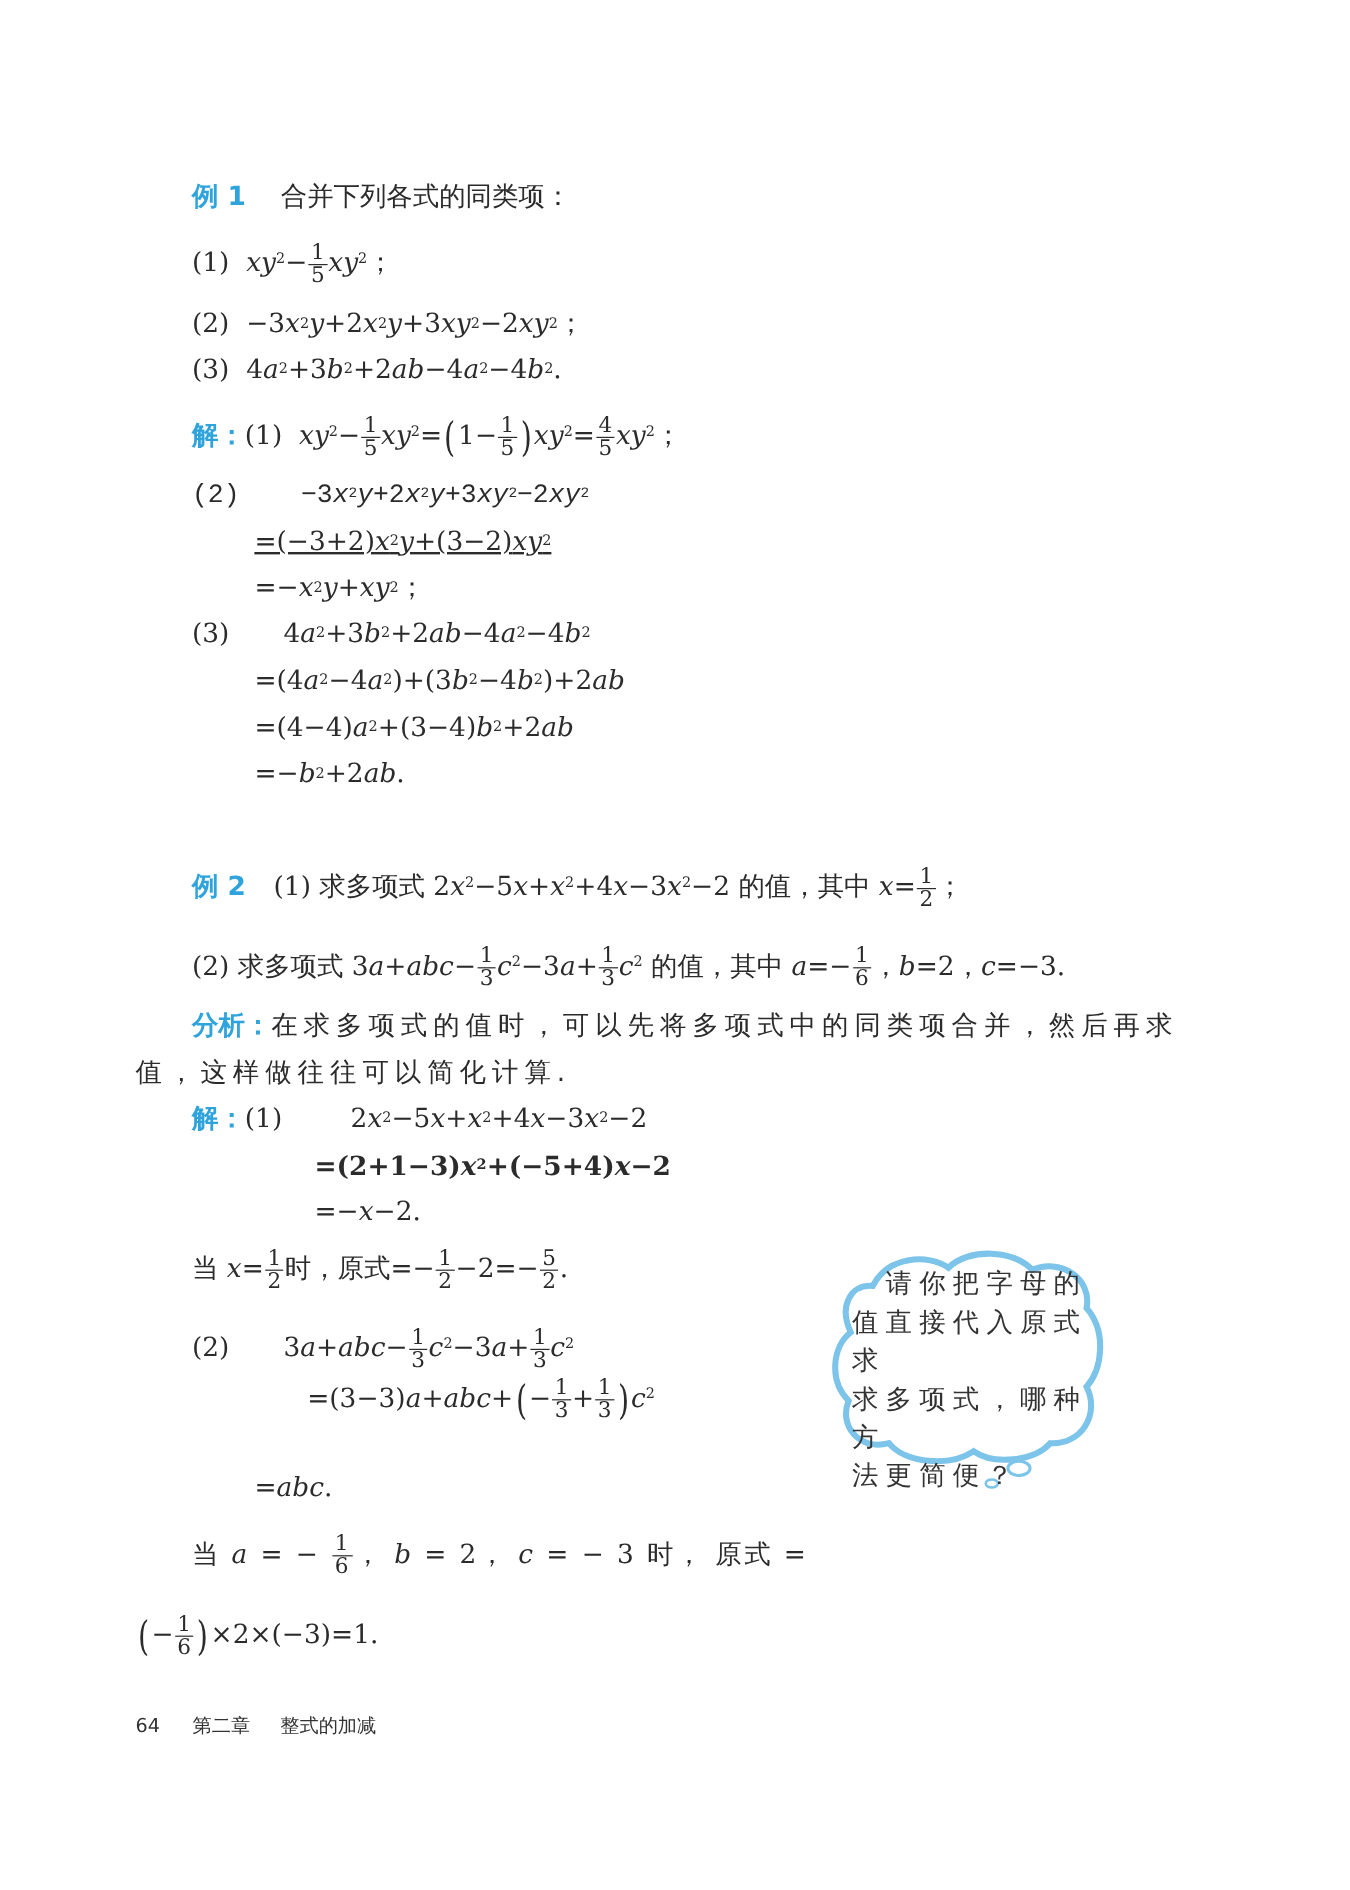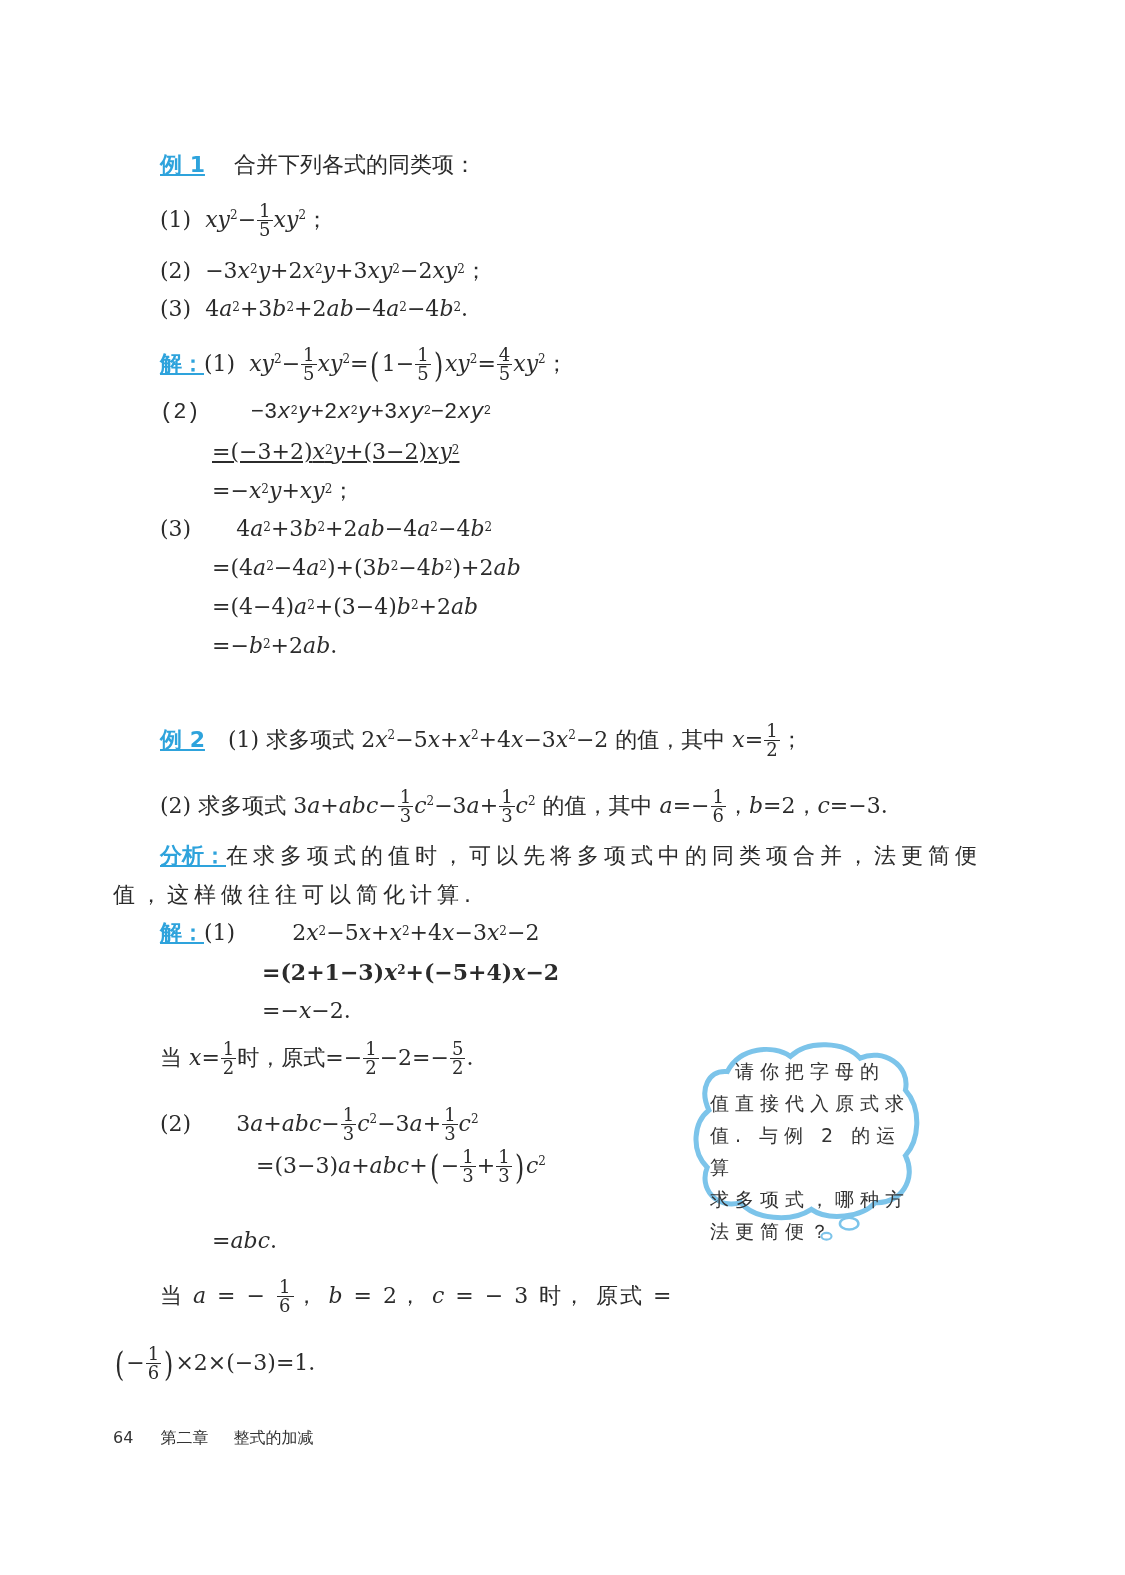--- a/index.html
+++ b/index.html
@@ -1,28 +1,28 @@
 <!DOCTYPE html>
 <html><head>
 <meta charset="utf-8">
 <style>
   html, body { margin:0; padding:0; background:#ffffff; }
   body { width:1125px; height:1575px; position:relative; overflow:hidden;
          font-family:"DejaVu Serif", serif; color:#2b2b2b; }
   .line { position:absolute; font-size:22px; line-height:30px; white-space:nowrap; }
-  .blue { color:#2ea3dc; font-family:"DejaVu Sans", sans-serif; font-weight:bold;text-decoration:underline; }
+  .blue { color:#2ea3dc; font-family:"DejaVu Sans", sans-serif; font-weight:bold; }
   .m i { font-style:italic; }
   .frac { display:inline-block; vertical-align:middle; text-align:center; font-size:18px; line-height:18px; margin:0 1px; }
   .frac span { display:block; padding:0 2px; }
   .frac .num { border-bottom:1.3px solid #2b2b2b; }
   sup { font-size:12px; vertical-align:top; position:relative; top:-2px; }
   .bigp { font-size:34px; font-weight:200; vertical-align:middle; line-height:30px; display:inline-block; transform:scaleX(0.7); }
   .kai { font-family:"DejaVu Sans", sans-serif; letter-spacing:5px; }
   .cloud { position:absolute; left:672px; top:1038px; width:272px; height:210px; }
-  .cloud-text { position:absolute; left:710px; top:1055px; width:200px; font-size:19px; line-height:32px; letter-spacing:6px;
+  .cloud-text { position:absolute; left:710px; top:1055px; width:200px; font-size:22px; line-height:32px; letter-spacing:6px;
                 font-family:"DejaVu Sans", sans-serif; color:#333; white-space:normal; }
   .footer { position:absolute; left:113px; top:1428px; font-size:16px; font-family:"DejaVu Sans", sans-serif; color:#333; }
   .footer .pg { margin-right:22px; }
   .footer .ch { margin-right:20px; }
 </style>
 </head>
 <body>
 
 <div class="line" style="left:160px;top:150px;">
   <span class="blue">例 1</span>
@@ -80,21 +80,21 @@
 </div>
 <div class="line m" style="left:160px;top:788px;">
   <span>(2)</span>
   <span>求多项式</span>
   3<i>a</i>+<i>abc</i>−<span class="frac"><span class="num">1</span><span>3</span></span><i>c</i><sup>2</sup>−3<i>a</i>+<span class="frac"><span class="num">1</span><span>3</span></span><i>c</i><sup>2</sup>
   <span>的值，其中</span>
   <i>a</i>=−<span class="frac"><span class="num">1</span><span>6</span></span>，<i>b</i>=2，<i>c</i>=−3.
 </div>
 
 <div class="line" style="left:160px;top:841px;">
-  <span class="blue">分析：</span><span class="kai">在求多项式的值时，可以先将多项式中的同类项合并，法更简便</span>
+  <span class="blue">分析：</span><span class="kai">在求多项式的值时，可以先将多项式中的同类项合并，然后再求</span>
 </div>
 <div class="line kai" style="left:113px;top:880px;">值，这样做往往可以简化计算.</div>
 
 <div class="line m" style="left:160px;top:918px;">
   <span class="blue">解：</span><span>(1)</span>
   <span style="margin-left:50px">2<i>x</i><sup>2</sup>−5<i>x</i>+<i>x</i><sup>2</sup>+4<i>x</i>−3<i>x</i><sup>2</sup>−2</span>
 </div>
 <div class="line m" style="left:262px;top:957px;font-weight:bold;">
   =(2+1−3)<i>x</i><sup>2</sup>+(−5+4)<i>x</i>−2
 </div>
@@ -123,21 +123,20 @@
 </div>
 
 <svg class="cloud" viewBox="0 0 272 250" width="272" height="250">
   <path d="M40,40 C55,10 95,8 115,22 C135,2 180,4 198,24 C225,12 258,32 252,62 C272,85 268,122 252,140 C266,168 246,198 216,196 C200,214 160,218 140,204 C116,220 72,216 56,196 C26,204 6,178 16,154 C-4,134 0,100 18,86 C6,60 18,38 40,40 Z" fill="#ffffff" stroke="#7cc4ea" stroke-width="6"></path>
   <ellipse cx="185" cy="221" rx="11" ry="7" fill="#fff" stroke="#7cc4ea" stroke-width="3"></ellipse>
   <ellipse cx="158" cy="236" rx="6" ry="4" fill="#fff" stroke="#7cc4ea" stroke-width="2.5"></ellipse>
 </svg>
 <div class="cloud-text">
   <div>　请你把字母的</div>
   <div>值直接代入原式求</div>
-  <div>值. 与例 2 的运算</div>
   <div>求多项式，哪种方</div>
   <div>法更简便？</div>
 </div>
 
 <div class="footer">
   <span class="pg">64</span>
   <span class="ch">第二章</span>
   <span>整式的加减</span>
 </div>
 

